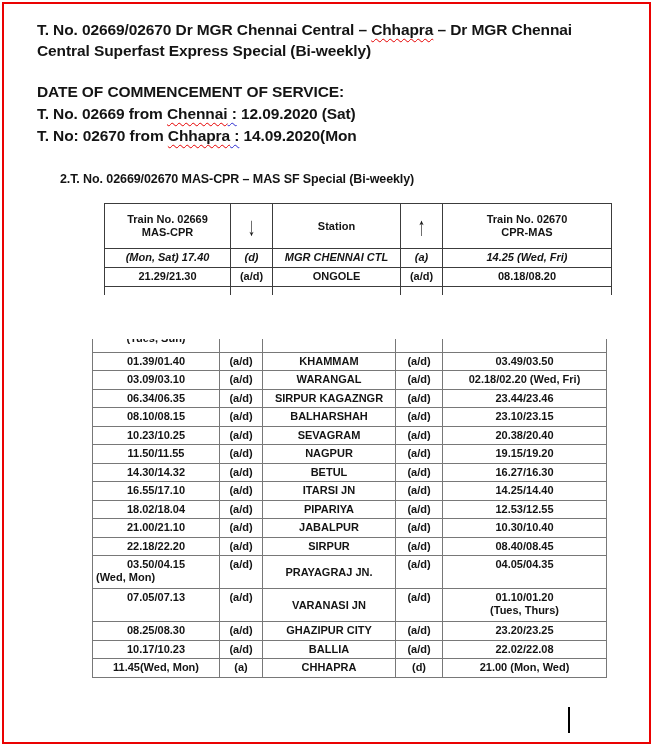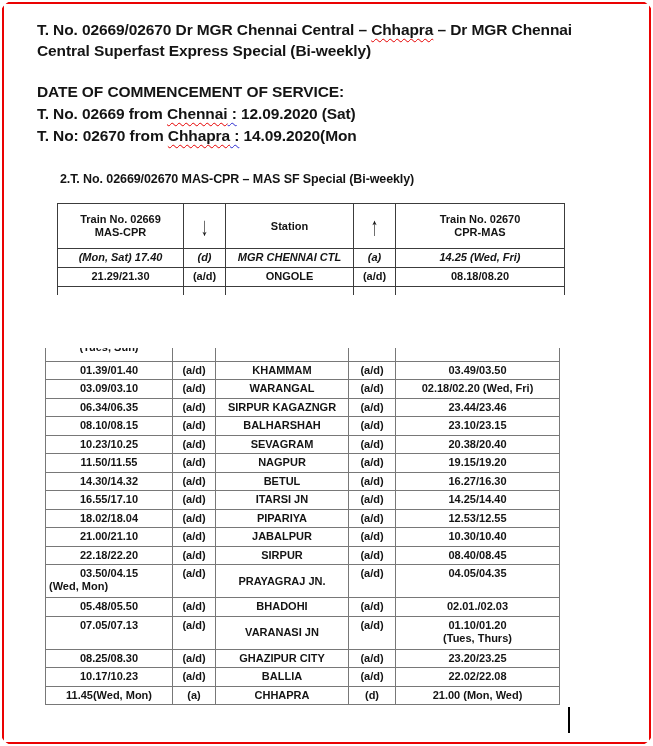--- a/index.html
+++ b/index.html
@@ -6,21 +6,20 @@
   html, body { margin: 0; padding: 0; background: #ffffff; }
   .page {
     position: relative;
     width: 653px;
     height: 746px;
     background: #ffffff;
     overflow: hidden;
     font-family: "Liberation Sans", sans-serif;
     font-weight: 700;
     color: #141414;
-    border-radius: 16px;
   }
   .frame {
     position: absolute;
     inset: 2px;
     border: 2px solid #ea0202;
     pointer-events: none;
   }
   .title {
     position: absolute;
     left: 37px;
@@ -60,33 +59,34 @@
     left: 60px;
     top: 172px;
     font-size: 12.5px;
     letter-spacing: -0.1px;
     white-space: nowrap;
   }
   .tt {
     position: absolute;
     border-collapse: collapse;
     table-layout: fixed;
+    margin-left: 47px;
   }
   .tt td {
     border: 1px solid;
     padding: 2px 1px 0 1px;
     text-align: center;
     vertical-align: top;
     font-size: 11px;
     line-height: 13px;
     overflow: hidden;
   }
   .t1 { left: 57px; top: 203px; width: 507px; }
   .t1 td { border-color: #3c3c3c; }
-  .t2 { left: 45px; top: 348px; width: 514px; padding-left: 32px; }
+  .t2 { left: 45px; top: 339px; width: 514px; padding-left: 32px; }
   .t2 td { border-color: #787878; }
   .tt tr.hdr { height: 45px; }
   .tt tr.hdr td { vertical-align: middle; padding: 0; }
   .arrow {
     display: inline-block;
     font-size: 15px;
     transform: scaleY(1.7);
     font-weight: 700;
   }
   .t1 tr.partial { height: 8px; }
@@ -413,37 +413,20 @@
           <td class="vmid">
             <div>PRAYAGRAJ JN.</div>
           </td>
           <td>
             <div>(a/d)</div>
           </td>
           <td>
             <div>04.05/04.35</div>
           </td>
         </tr>
-        <tr style="height: 18.5px;">
-          <td>
-            <div>05.48/05.50</div>
-          </td>
-          <td>
-            <div>(a/d)</div>
-          </td>
-          <td>
-            <div>BHADOHI</div>
-          </td>
-          <td>
-            <div>(a/d)</div>
-          </td>
-          <td>
-            <div>02.01./02.03</div>
-          </td>
-        </tr>
         <tr style="height: 33px;">
           <td>
             <div>07.05/07.13</div>
           </td>
           <td>
             <div>(a/d)</div>
           </td>
           <td class="vmid">
             <div>VARANASI JN</div>
           </td>

